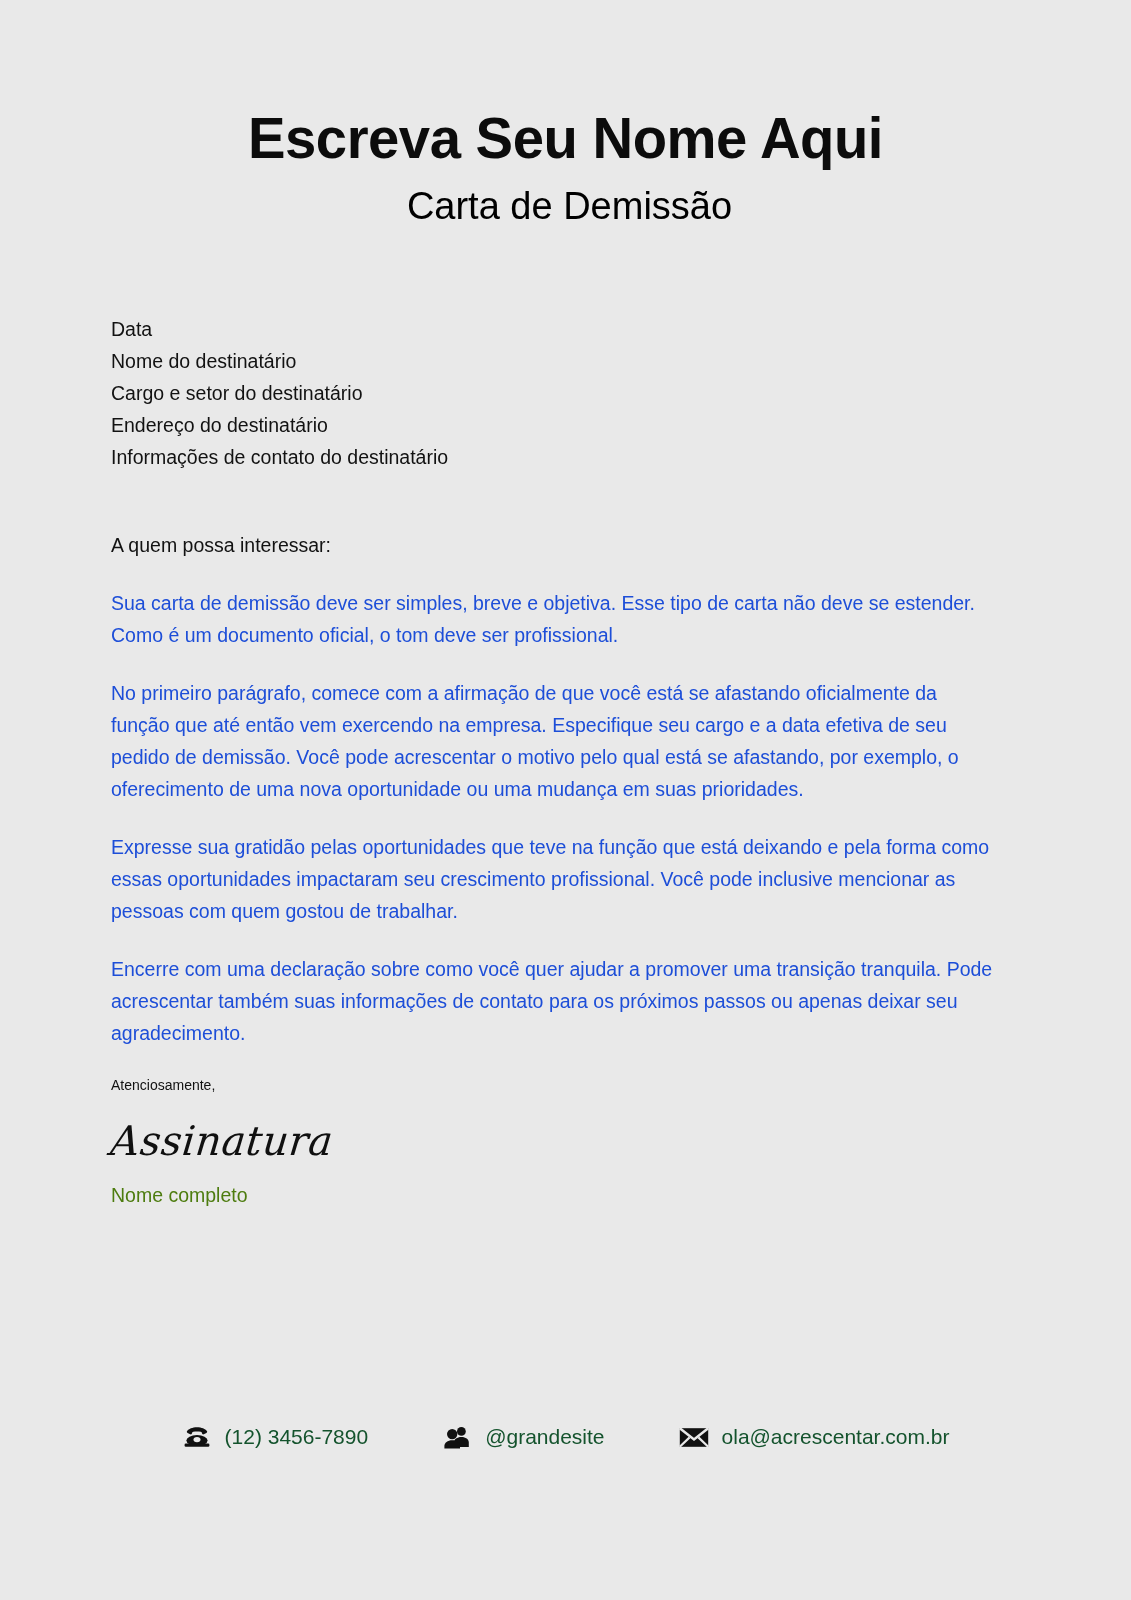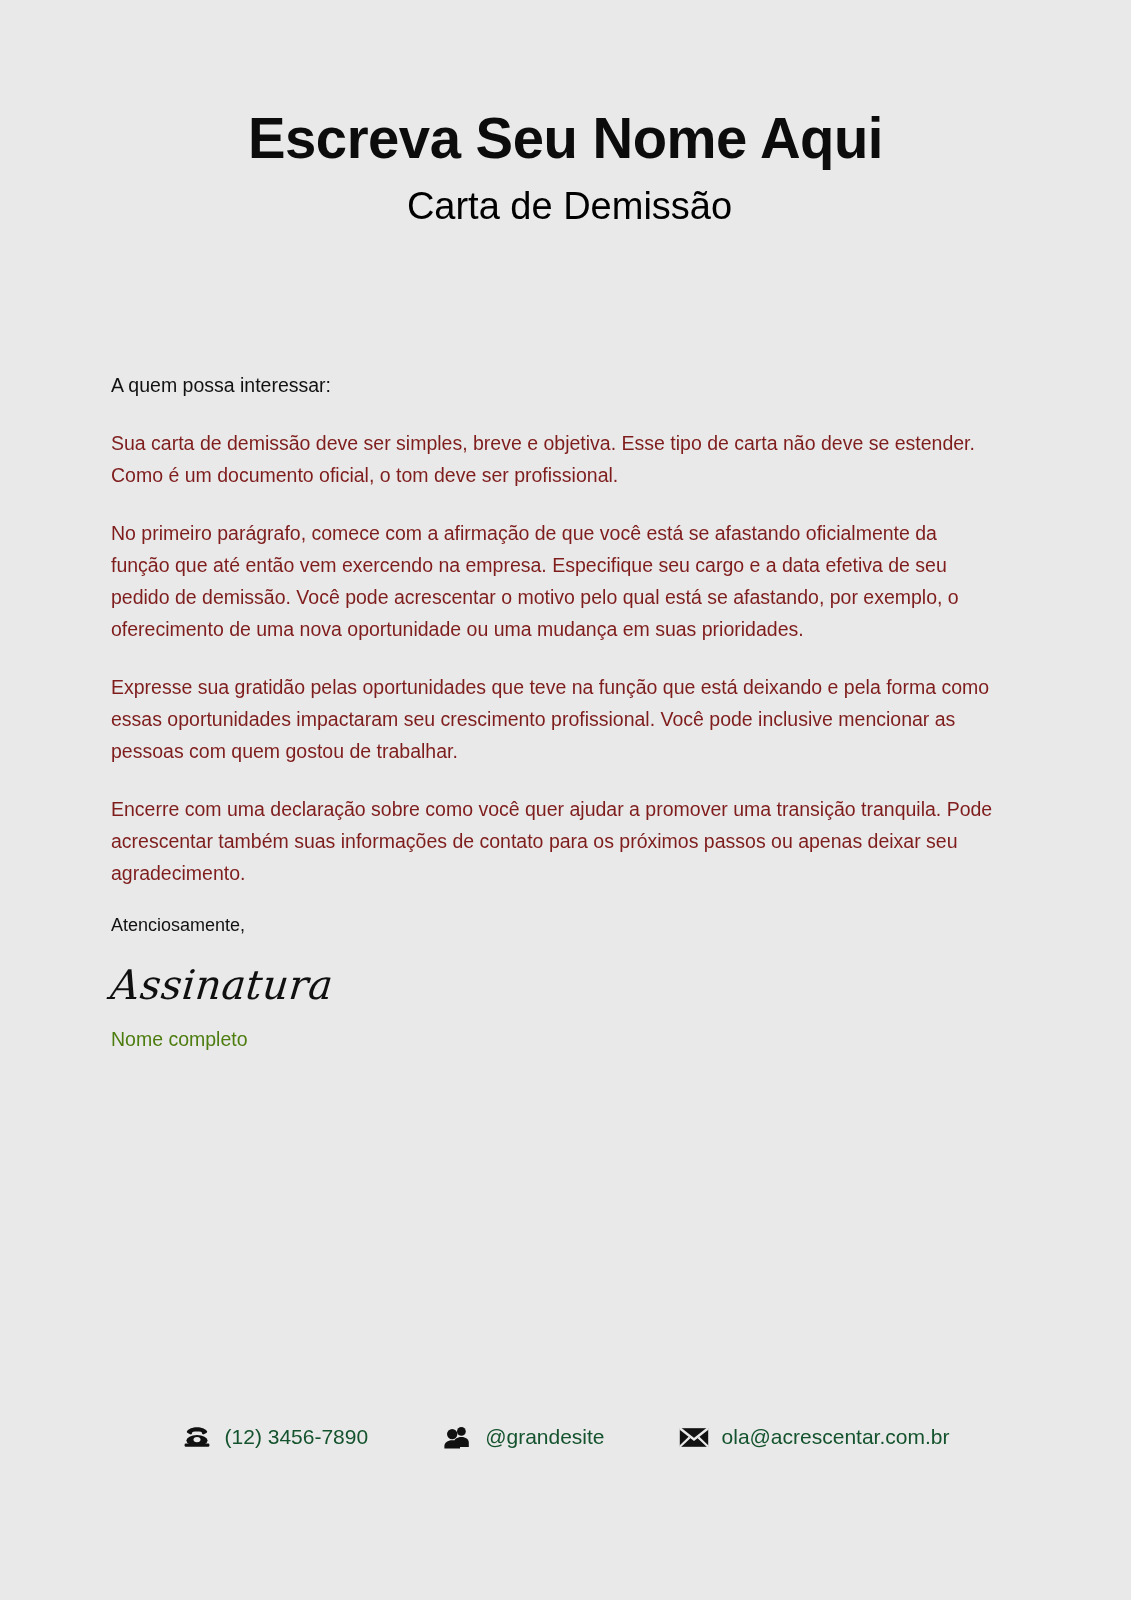--- a/index.html
+++ b/index.html
@@ -68,27 +68,27 @@
   .salutation {
     font-size: 19.5px;
     line-height: 32px;
     color: #121212;
     margin-top: 56px;
   }
 
   .para {
     font-size: 19.5px;
     line-height: 32px;
-    color: #7f1d1d;
+    color: #1d4ed8;
     margin-top: 26px;
     text-align: left;
   }
 
   .closing {
-    font-size: 18px;
+    font-size: 14px;
     line-height: 32px;
     color: #121212;
   }
 
   .signature-script {
     font-family: "DejaVu Serif", serif;
     font-style: italic;
     font-size: 40px;
     font-weight: 400;
     line-height: 52px;
@@ -143,20 +143,27 @@
 
 <div class="page">
 
   <div class="header">
     <h1 class="doc-title">Escreva Seu Nome Aqui</h1>
     <h2 class="doc-subtitle">Carta de Demissão</h2>
   </div>
 
   <div class="letter-body">
 
+    <div class="address-block">
+      <div class="address-line">Data</div>
+      <div class="address-line">Nome do destinatário</div>
+      <div class="address-line">Cargo e setor do destinatário</div>
+      <div class="address-line">Endereço do destinatário</div>
+      <div class="address-line">Informações de contato do destinatário</div>
+    </div>
 
     <p class="salutation">A quem possa interessar:</p>
 
     <p class="para">Sua carta de demissão deve ser simples, breve e objetiva. Esse tipo de carta não deve se estender. Como é um documento oficial, o tom deve ser profissional.</p>
     <p class="para">No primeiro parágrafo, comece com a afirmação de que você está se afastando oficialmente da função que até então vem exercendo na empresa. Especifique seu cargo e a data efetiva de seu pedido de demissão. Você pode acrescentar o motivo pelo qual está se afastando, por exemplo, o oferecimento de uma nova oportunidade ou uma mudança em suas prioridades.</p>
     <p class="para">Expresse sua gratidão pelas oportunidades que teve na função que está deixando e pela forma como essas oportunidades impactaram seu crescimento profissional. Você pode inclusive mencionar as pessoas com quem gostou de trabalhar.</p>
     <p class="para">Encerre com uma declaração sobre como você quer ajudar a promover uma transição tranquila. Pode acrescentar também suas informações de contato para os próximos passos ou apenas deixar seu agradecimento.</p>
 
     <p class="closing">Atenciosamente,</p>
 

